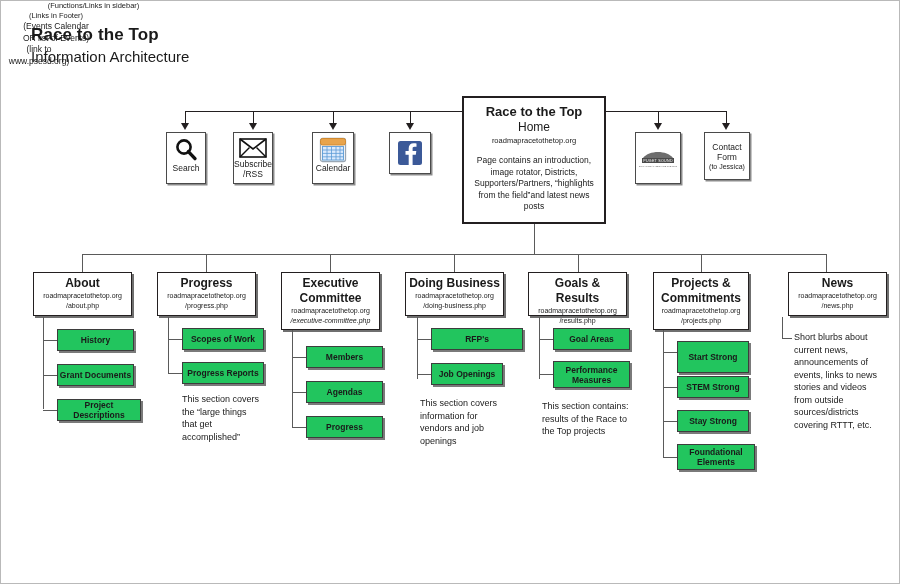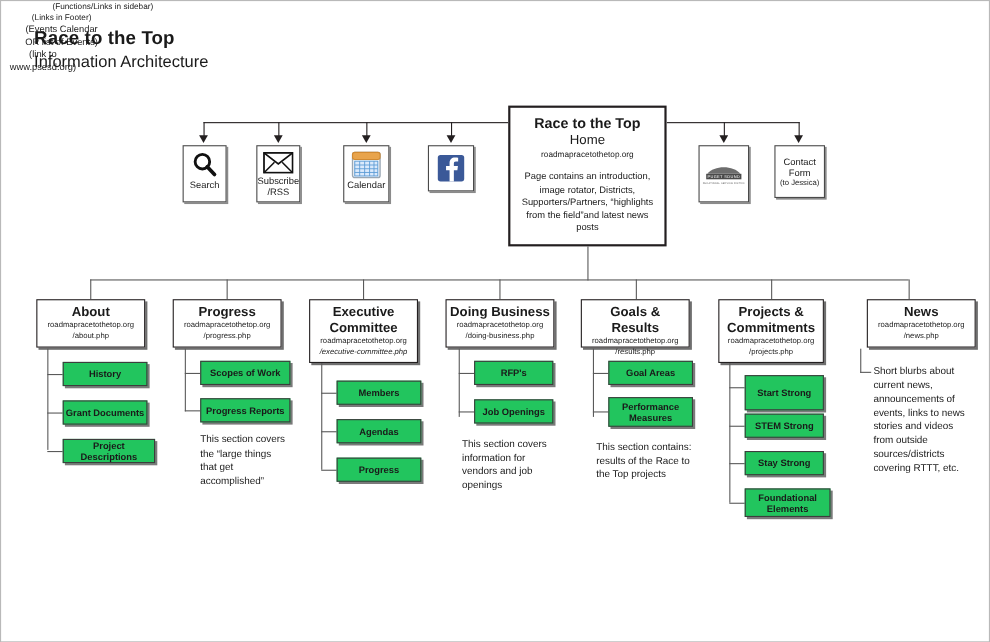--- a/index.html
+++ b/index.html
@@ -287,21 +287,21 @@
   </div>
 
   <div class="abs sec-box" style="left:404px; top:271px; width:99px; height:44px;">
     <div class="sec-title">Doing Business</div>
     <div class="sec-url">roadmapracetothetop.org</div>
     <div class="sec-url">/doing-business.php</div>
   </div>
   <div class="vline" style="left:416px; top:316px; height:62px;"></div>
   <div class="hline" style="left:416px; top:338px; width:14px;"></div>
   <div class="hline" style="left:416px; top:373px; width:14px;"></div>
-  <div class="abs leaf-box" style="left:430px; top:327px; width:72px; height:22px;">
+  <div class="abs leaf-box" style="left:430px; top:327px; width:92px; height:22px;">
     <span class="leaf-label">RFP's</span>
   </div>
   <div class="abs leaf-box" style="left:430px; top:362px; width:72px; height:22px;">
     <span class="leaf-label">Job Openings</span>
   </div>
   <div class="abs note" style="left:419px; top:396px; width:86px;">This section covers information for vendors and job openings</div>
 
   <div class="abs sec-box" style="left:527px; top:271px; width:99px; height:44px;">
     <div class="sec-title">Goals &amp; Results</div>
     <div class="sec-url">roadmapracetothetop.org</div>

